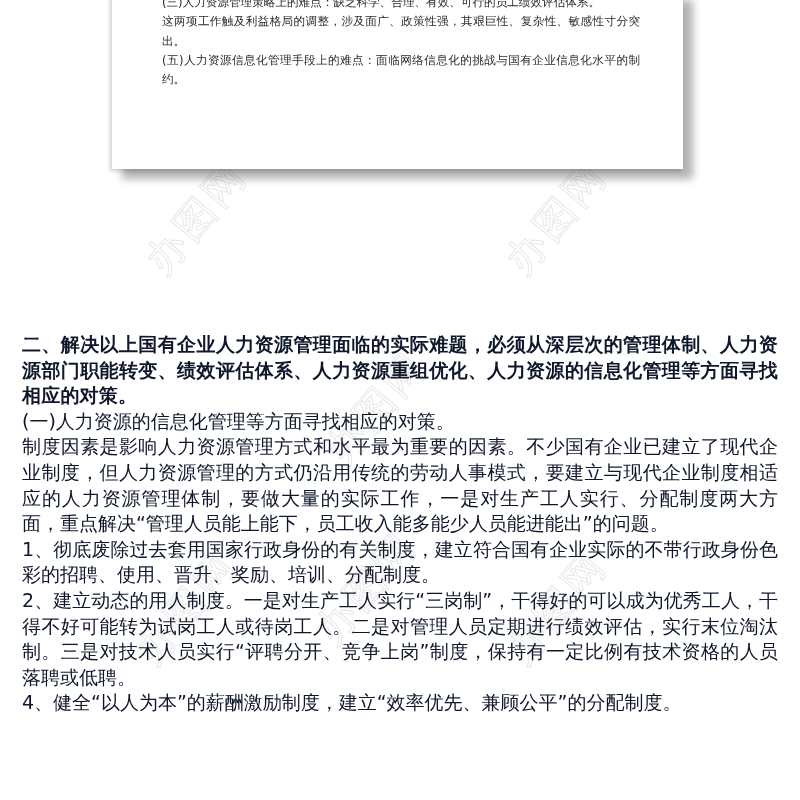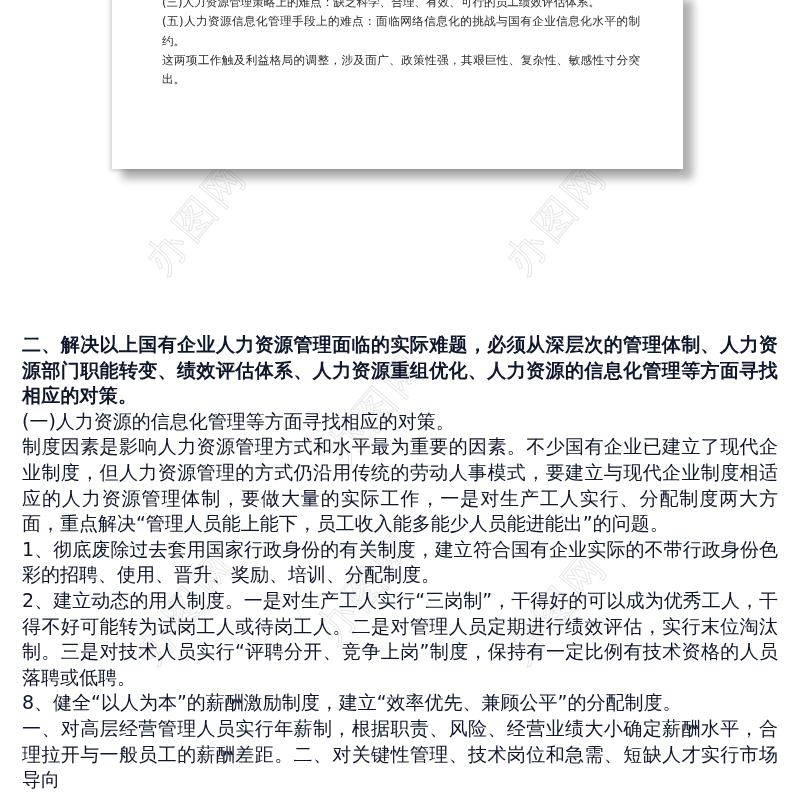--- a/index.html
+++ b/index.html
@@ -38,26 +38,25 @@
 <div class="watermark" style="left:130px; top:190px;">办图网</div>
 <div class="watermark" style="left:490px; top:190px;">办图网</div>
 <div class="watermark" style="left:310px; top:380px;">办图网</div>
 <div class="watermark" style="left:120px; top:580px;">办图网</div>
 <div class="watermark" style="left:300px; top:560px;">办图网</div>
 <div class="watermark" style="left:490px; top:580px;">办图网</div>
 
 <div class="card">
   <div class="card-text">
     <p>(三)人力资源管理策略上的难点：缺乏科学、合理、有效、可行的员工绩效评估体系。</p>
+    <p>这两项工作触及利益格局的调整，涉及面广、政策性强，其艰巨性、复杂性、敏感性寸分突出。</p>
     <p>(五)人力资源信息化管理手段上的难点：面临网络信息化的挑战与国有企业信息化水平的制约。</p>
-    <p>这两项工作触及利益格局的调整，涉及面广、政策性强，其艰巨性、复杂性、敏感性寸分突出。</p>
   </div>
 </div>
 
 <div class="doc">
   <p class="heading">二、解决以上国有企业人力资源管理面临的实际难题，必须从深层次的管理体制、人力资源部门职能转变、绩效评估体系、人力资源重组优化、人力资源的信息化管理等方面寻找相应的对策。</p>
   <p>(一)人力资源的信息化管理等方面寻找相应的对策。</p>
   <p>制度因素是影响人力资源管理方式和水平最为重要的因素。不少国有企业已建立了现代企业制度，但人力资源管理的方式仍沿用传统的劳动人事模式，要建立与现代企业制度相适应的人力资源管理体制，要做大量的实际工作，一是对生产工人实行、分配制度两大方面，重点解决“管理人员能上能下，员工收入能多能少人员能进能出”的问题。</p>
   <p>1、彻底废除过去套用国家行政身份的有关制度，建立符合国有企业实际的不带行政身份色彩的招聘、使用、晋升、奖励、培训、分配制度。</p>
   <p>2、建立动态的用人制度。一是对生产工人实行“三岗制”，干得好的可以成为优秀工人，干得不好可能转为试岗工人或待岗工人。二是对管理人员定期进行绩效评估，实行末位淘汰制。三是对技术人员实行“评聘分开、竞争上岗”制度，保持有一定比例有技术资格的人员落聘或低聘。</p>
-  <p>8、健全“以人为本”的薪酬激励制度，建立“效率优先、兼顾公平”的分配制度。</p>
-  <p>一、对高层经营管理人员实行年薪制，根据职责、风险、经营业绩大小确定薪酬水平，合理拉开与一般员工的薪酬差距。二、对关键性管理、技术岗位和急需、短缺人才实行市场导向</p>
+  <p>4、健全“以人为本”的薪酬激励制度，建立“效率优先、兼顾公平”的分配制度。</p>
 </div>
 
 </body></html>

